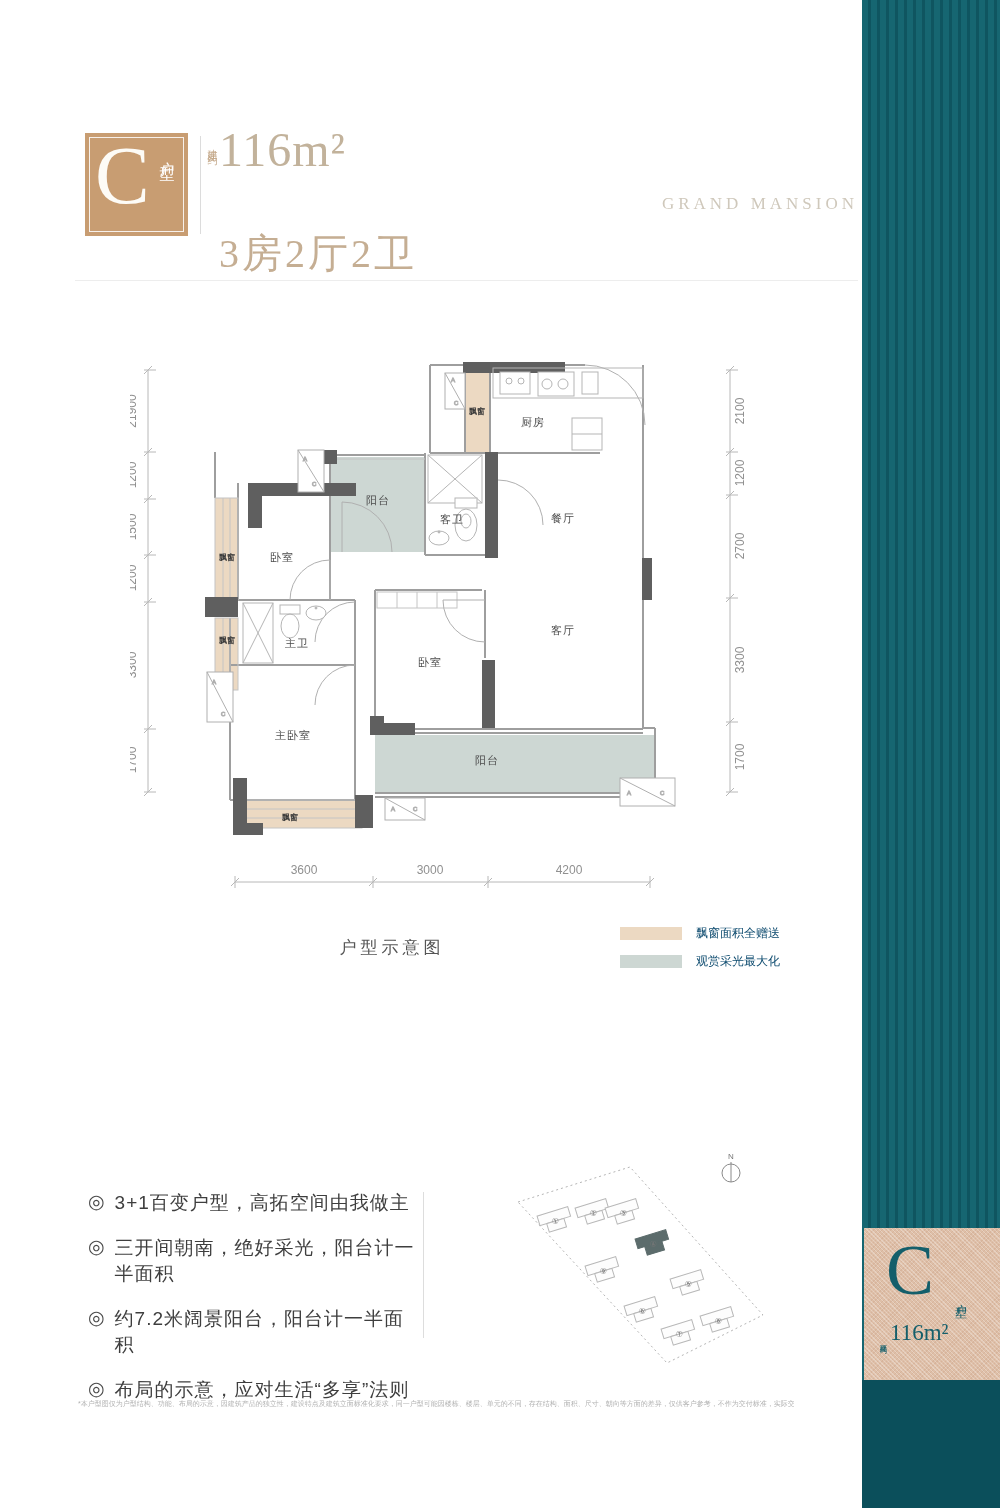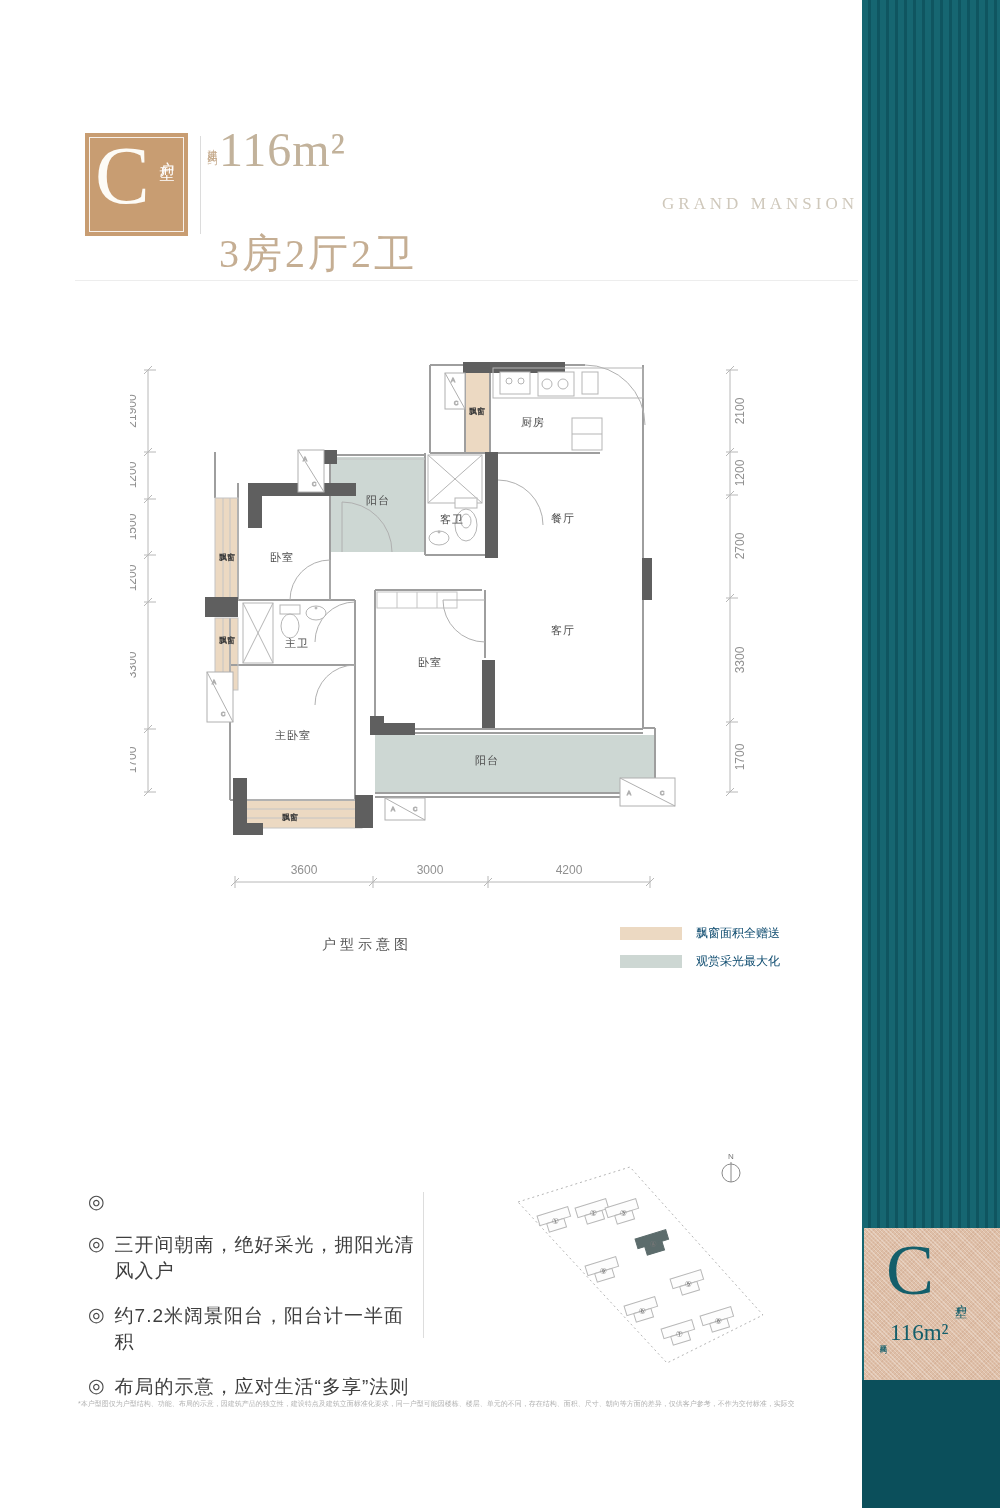--- a/index.html
+++ b/index.html
@@ -19,22 +19,22 @@
   .area-value{position:absolute;left:219px;top:122px;font-family:"Liberation Serif",serif;
           font-size:48px;color:#c2b29b;letter-spacing:1px;}
   .layout-text{position:absolute;left:219px;top:182px;font-family:"Liberation Serif",serif;
           font-size:40px;color:#c5ae93;letter-spacing:3px;margin-top:44px;}
   .brand{position:absolute;left:648px;top:194px;width:210px;text-align:right;
          font-family:"Liberation Serif",serif;font-size:17px;letter-spacing:4px;color:#cfc8bb;}
   .header-rule{position:absolute;left:75px;top:280px;width:783px;height:1px;background:#ededed;}
 
   
   .plan-svg{position:absolute;left:130px;top:350px;}
-  .caption{position:absolute;left:322px;top:936px;width:140px;
-           font-size:14px;letter-spacing:4px;color:#555555;}
+  .caption{position:absolute;left:322px;top:936px;width:140px;text-align:center;
+           font-size:17px;letter-spacing:4px;color:#555555;}
   .legend{position:absolute;left:620px;top:925px;font-size:12px;color:#0c4a6e;}
   .legend-row{display:flex;align-items:center;margin-bottom:11px;}
   .legend-swatch{width:62px;height:13px;margin-right:14px;}
   .swatch-bay{background:#ecd9c2;}
   .swatch-balcony{background:#cdd7d3;}
 
   
   .features{position:absolute;left:88px;top:1190px;width:330px;}
   .feature-row{display:flex;align-items:flex-start;margin-bottom:19px;
                font-size:19px;color:#3e3e3e;letter-spacing:1px;}
@@ -282,24 +282,25 @@
     </div>
     <div class="legend-row">
       <div class="legend-swatch swatch-balcony"></div>
       <span>观赏采光最大化</span>
     </div>
   </div>
 
   <div class="features">
     <div class="feature-row">
       <span class="feature-bullet">◎</span>
+      <span>3+1百变户型，高拓空间由我做主</span>
     </div>
     <div class="feature-row">
       <span class="feature-bullet">◎</span>
-      <span>三开间朝南，绝好采光，拥阳光清风入户</span>
+      <span>三开间朝南，绝好采光，阳台计一半面积</span>
     </div>
     <div class="feature-row">
       <span class="feature-bullet">◎</span>
       <span>约7.2米阔景阳台，阳台计一半面积</span>
     </div>
     <div class="feature-row">
       <span class="feature-bullet">◎</span>
       <span>布局的示意，应对生活“多享”法则</span>
     </div>
   </div>

